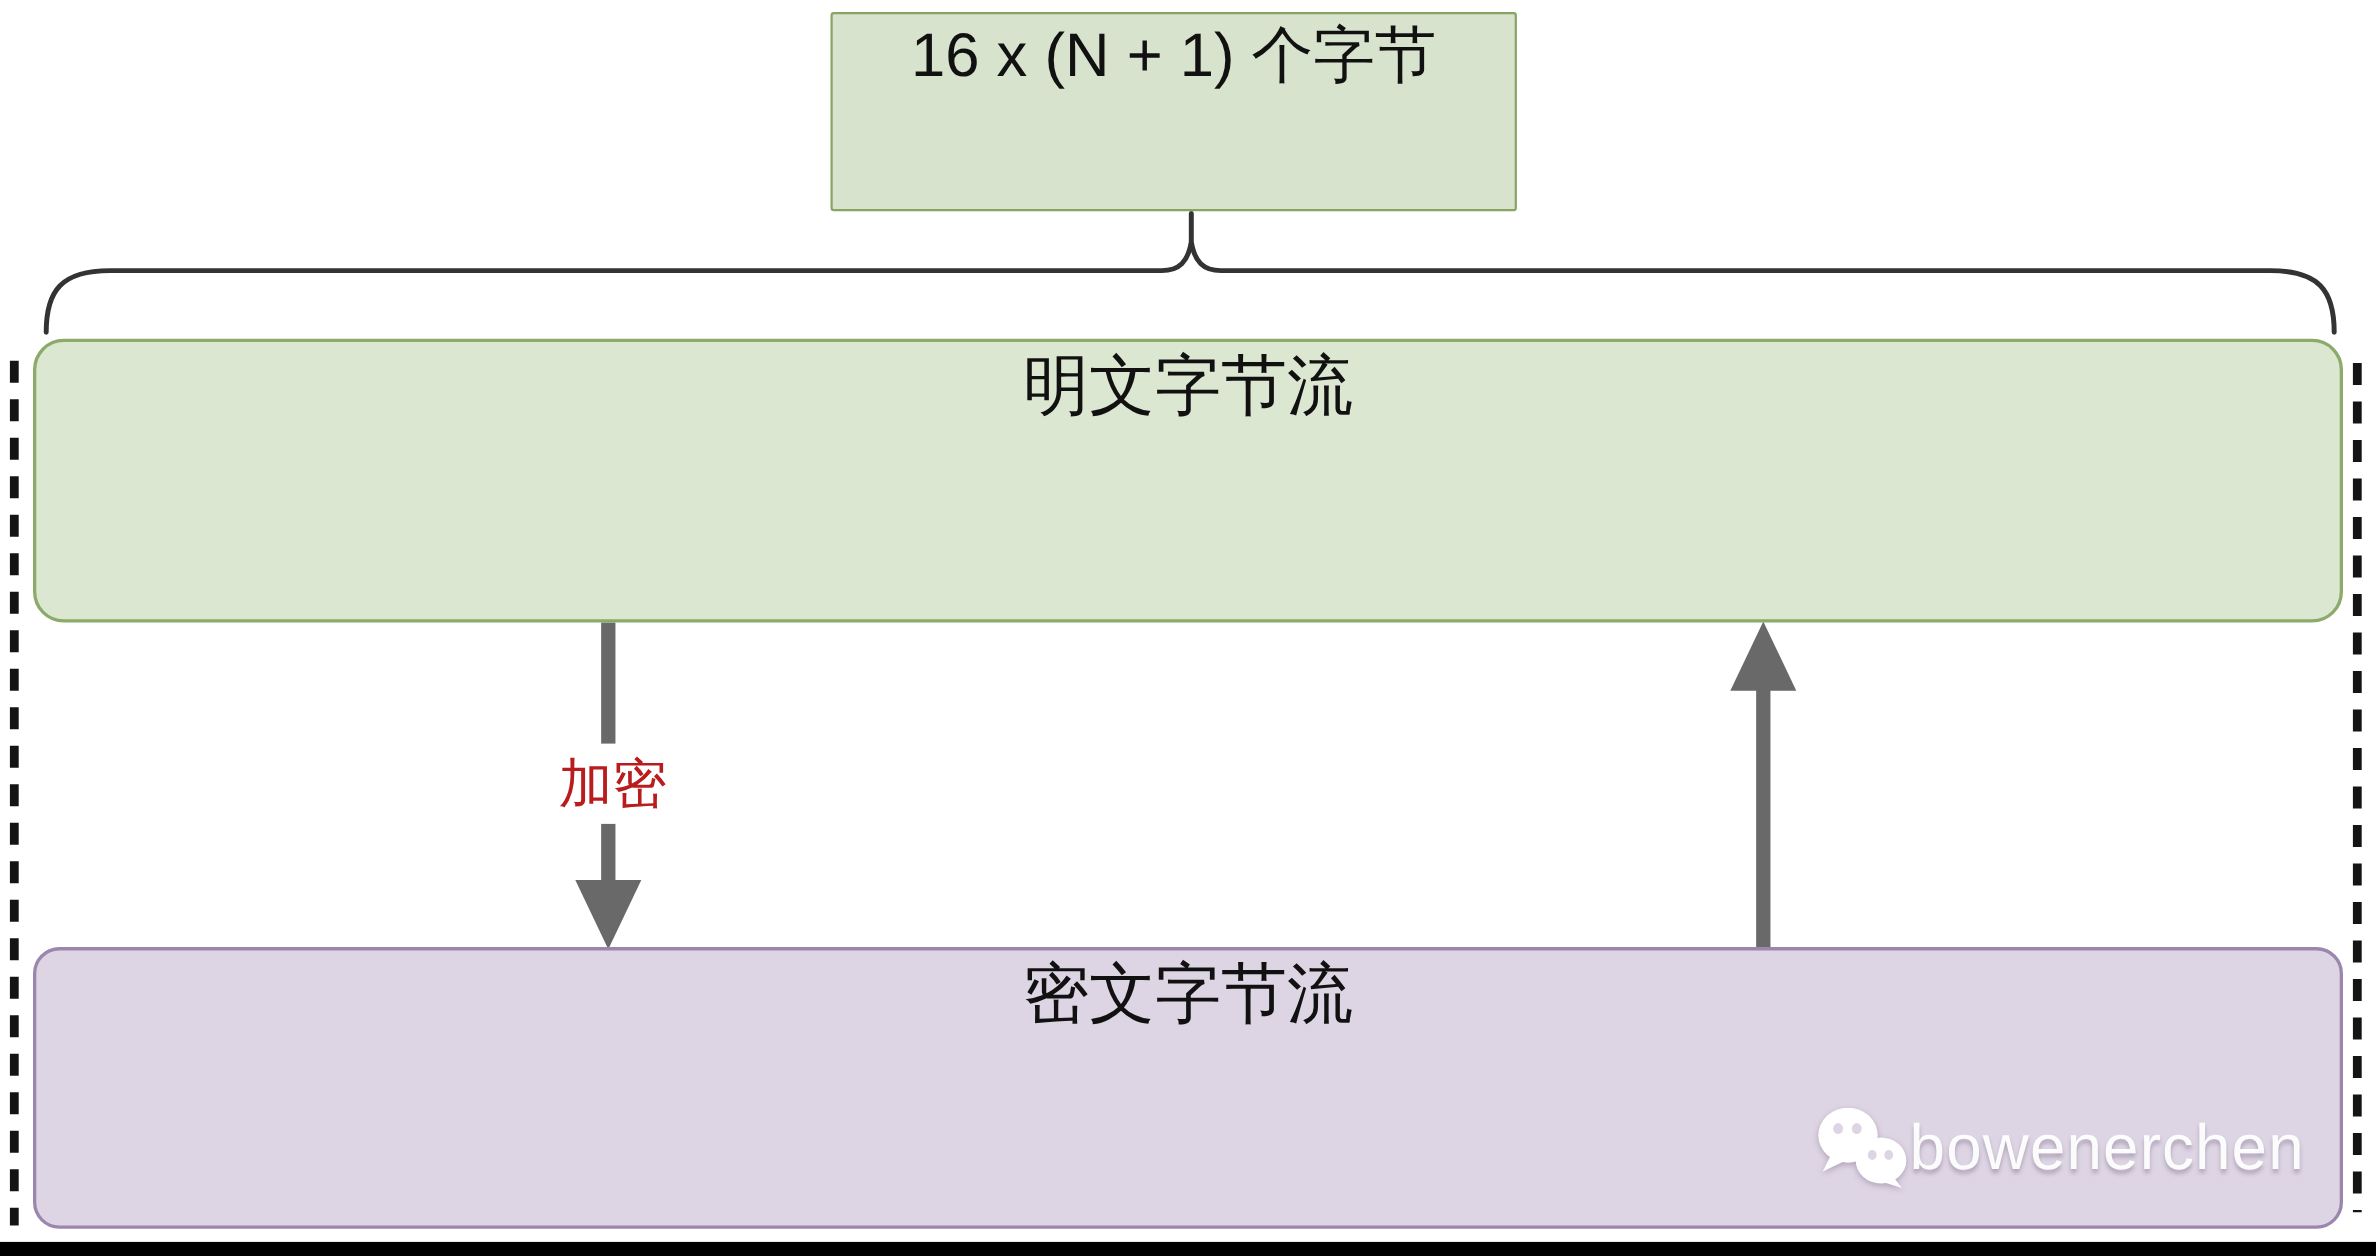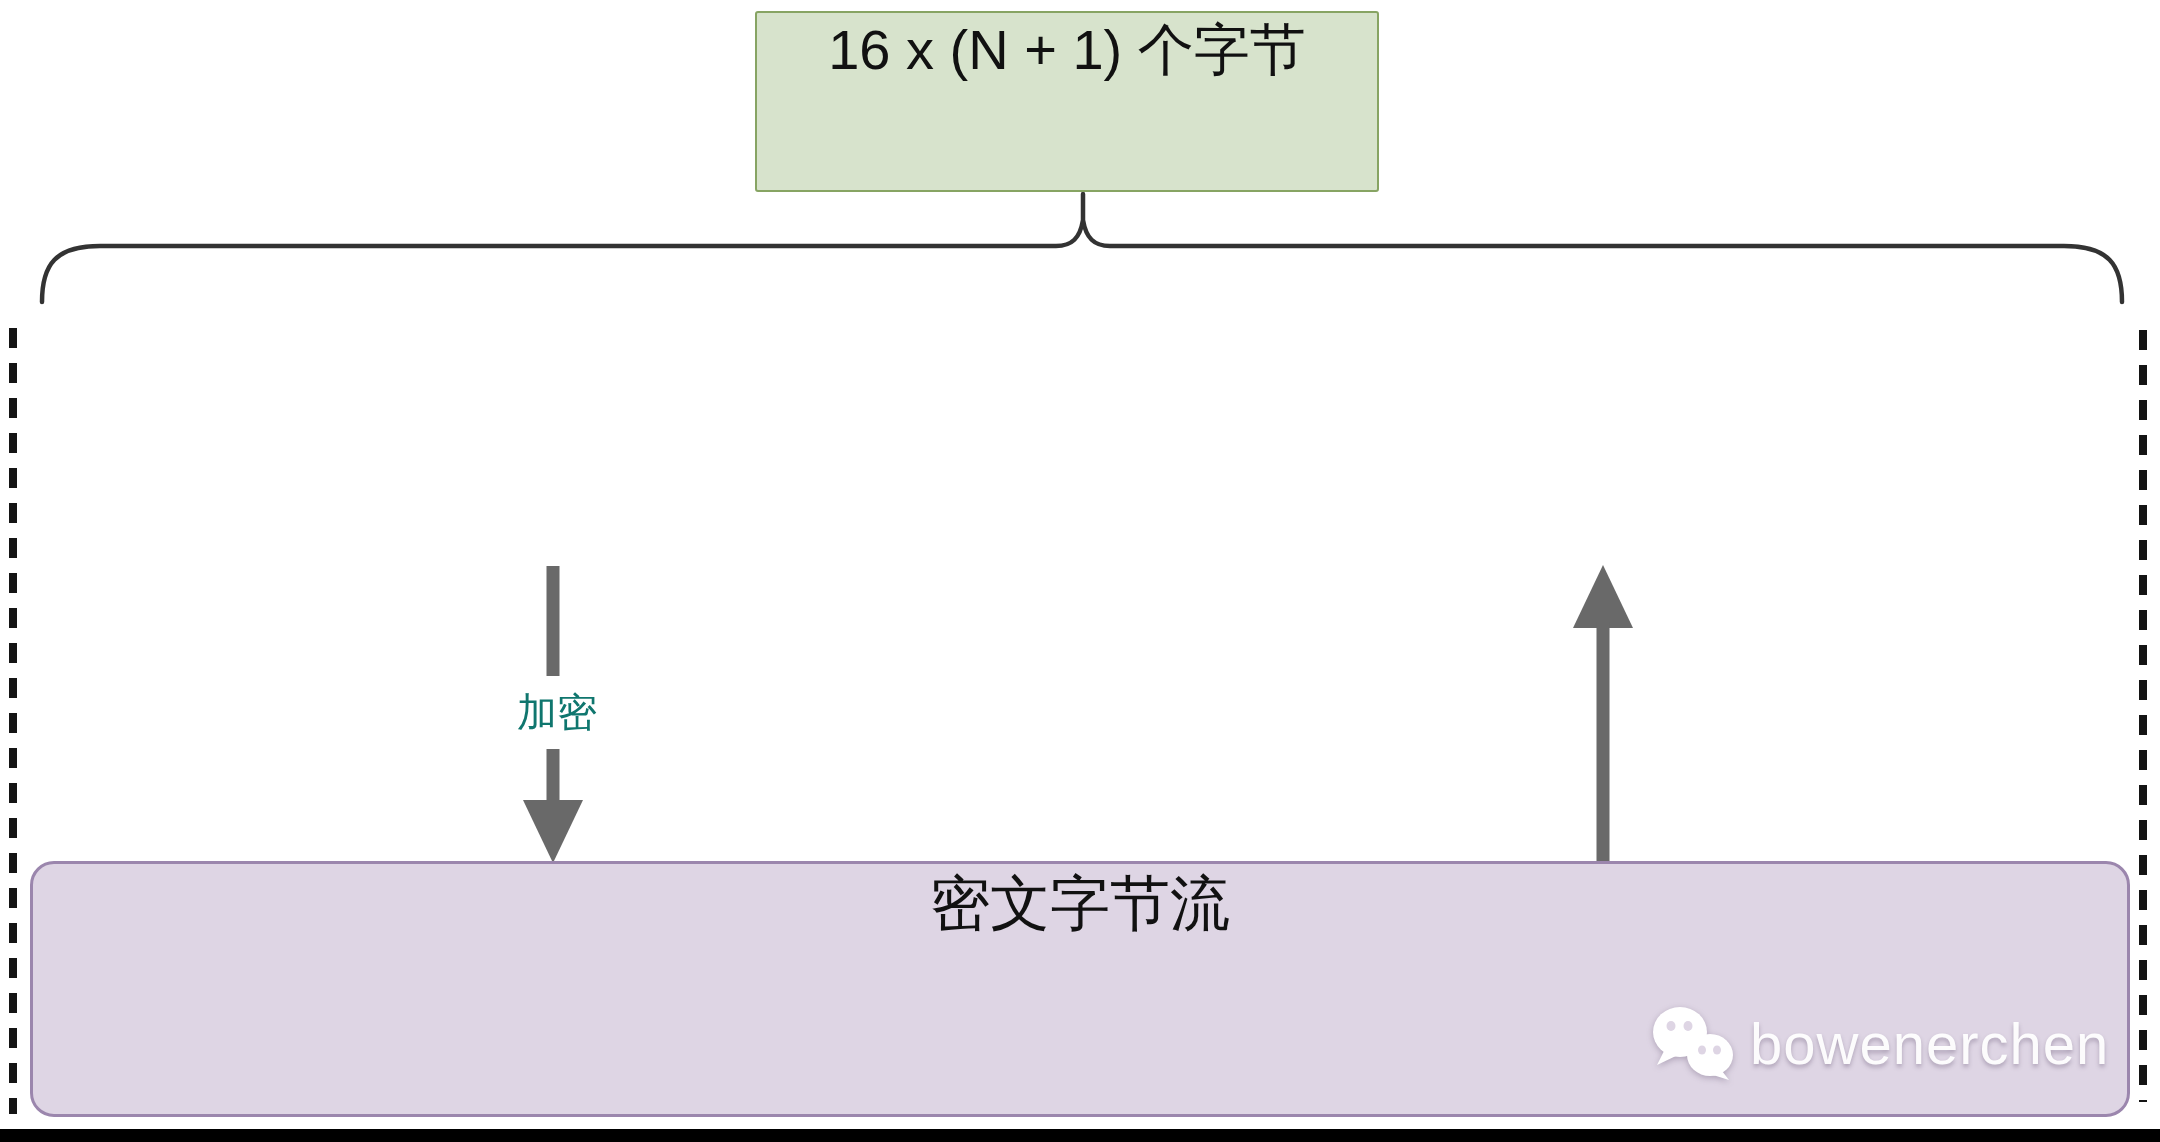--- a/index.html
+++ b/index.html
@@ -35,29 +35,29 @@
     left:30px;top:861px;width:2100px;height:256px;
     background:#ded5e4;
     border:3px solid #9b86ad;
     border-radius:24px;
     font-size:60px;
   }
   .edge-label{
     position:absolute;
     display:flex;align-items:center;justify-content:center;
     background:#ffffff;
-    color:#0f766e;
-    font-size:40px;
+    color:#b91c1c;
+    font-size:49px;
   }
   .encrypt-label{left:477px;top:676px;width:160px;height:73px;}
   .decrypt-label{left:1521px;top:673px;width:160px;height:73px;}
   .watermark{
     position:absolute;
     left:1652px;top:1002px;height:82px;
-    display:flex;align-items:center;gap:14px;
+    display:flex;align-items:center;
   }
   .watermark-text{
     color:rgba(255,255,255,0.95);
     font-size:58px;
     letter-spacing:1px;
     text-shadow:0 3px 4px rgba(85,70,100,0.35);
   }
   .wechat-icon-svg{filter:drop-shadow(0 2px 3px rgba(85,70,100,0.35));}
   .bottom-bar{
     position:absolute;
@@ -94,20 +94,23 @@
     <g>
       <polygon points="1603,565 1573,628 1633,628" fill="#696969"></polygon>
       <line x1="1603" y1="622" x2="1603" y2="861" stroke="#696969" stroke-width="13"></line>
     </g>
   </svg>
 
   <div class="node byte-note">
     <span>16 x (N + 1) 个字节</span>
   </div>
 
+  <div class="node plain-box">
+    <span>明文字节流</span>
+  </div>
 
   <div class="node cipher-box">
     <span>密文字节流</span>
   </div>
 
   <div class="edge-label encrypt-label">
     <span>加密</span>
   </div>
 
   <div class="watermark">

